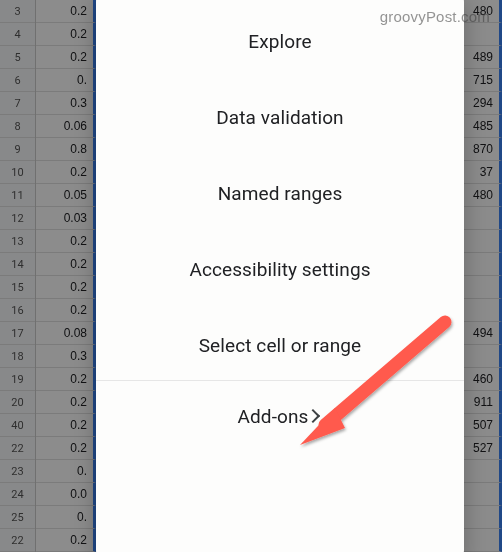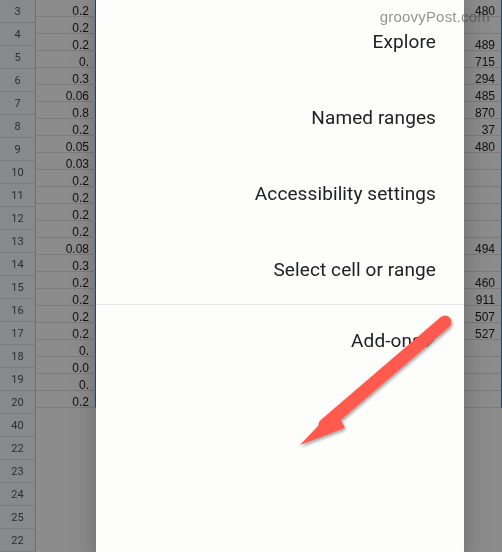--- a/index.html
+++ b/index.html
@@ -33,46 +33,46 @@
     }
     .data-col-left {
       width: 60px;
       text-align: right;
     }
     .data-col-right {
       flex: 1;
       text-align: right;
     }
     .cell {
-      height: 17px;
+      height: 23px;
       font-size: 12px;
       color: #202124;
       padding: 0 6px;
       line-height: 23px;
       border-bottom: 1px solid #e0e0e0;
-      border-right: 1px solid #3b82f6;
+      border-right: 3px solid #3b82f6;
       white-space: nowrap;
       font-family: Arial, sans-serif;
     }
     .menu-sheet {
       position: absolute;
       left: 96px;
       right: 38px;
       top: -10px;
       bottom: -10px;
       background: #fdfdfc;
       border-radius: 12px;
       box-shadow: 0 8px 24px rgba(0,0,0,0.25);
       padding-top: 20px;
     }
     .menu-item {
       height: 62px;
       display: flex;
       align-items: center;
-      justify-content: flex-end;
+      justify-content: center;
       padding: 0 28px;
       font-size: 19px;
       color: #202124;
       letter-spacing: 0.1px;
     }
     .menu-item.spacer-after {
       margin-bottom: 14px;
     }
     .divider {
       height: 1px;
@@ -187,20 +187,23 @@
       <div class="cell"></div>
       <div class="cell"></div>
     </div>
 </div>
 
 <div class="menu-sheet">
   <div class="menu-item spacer-after">
     <span>Explore</span>
   </div>
   <div class="menu-item spacer-after">
+    <span>Data validation</span>
+  </div>
+  <div class="menu-item spacer-after">
     <span>Named ranges</span>
   </div>
   <div class="menu-item spacer-after">
     <span>Accessibility settings</span>
   </div>
   <div class="menu-item">
     <span>Select cell or range</span>
   </div>
   <div class="divider"></div>
   <div class="menu-item">

